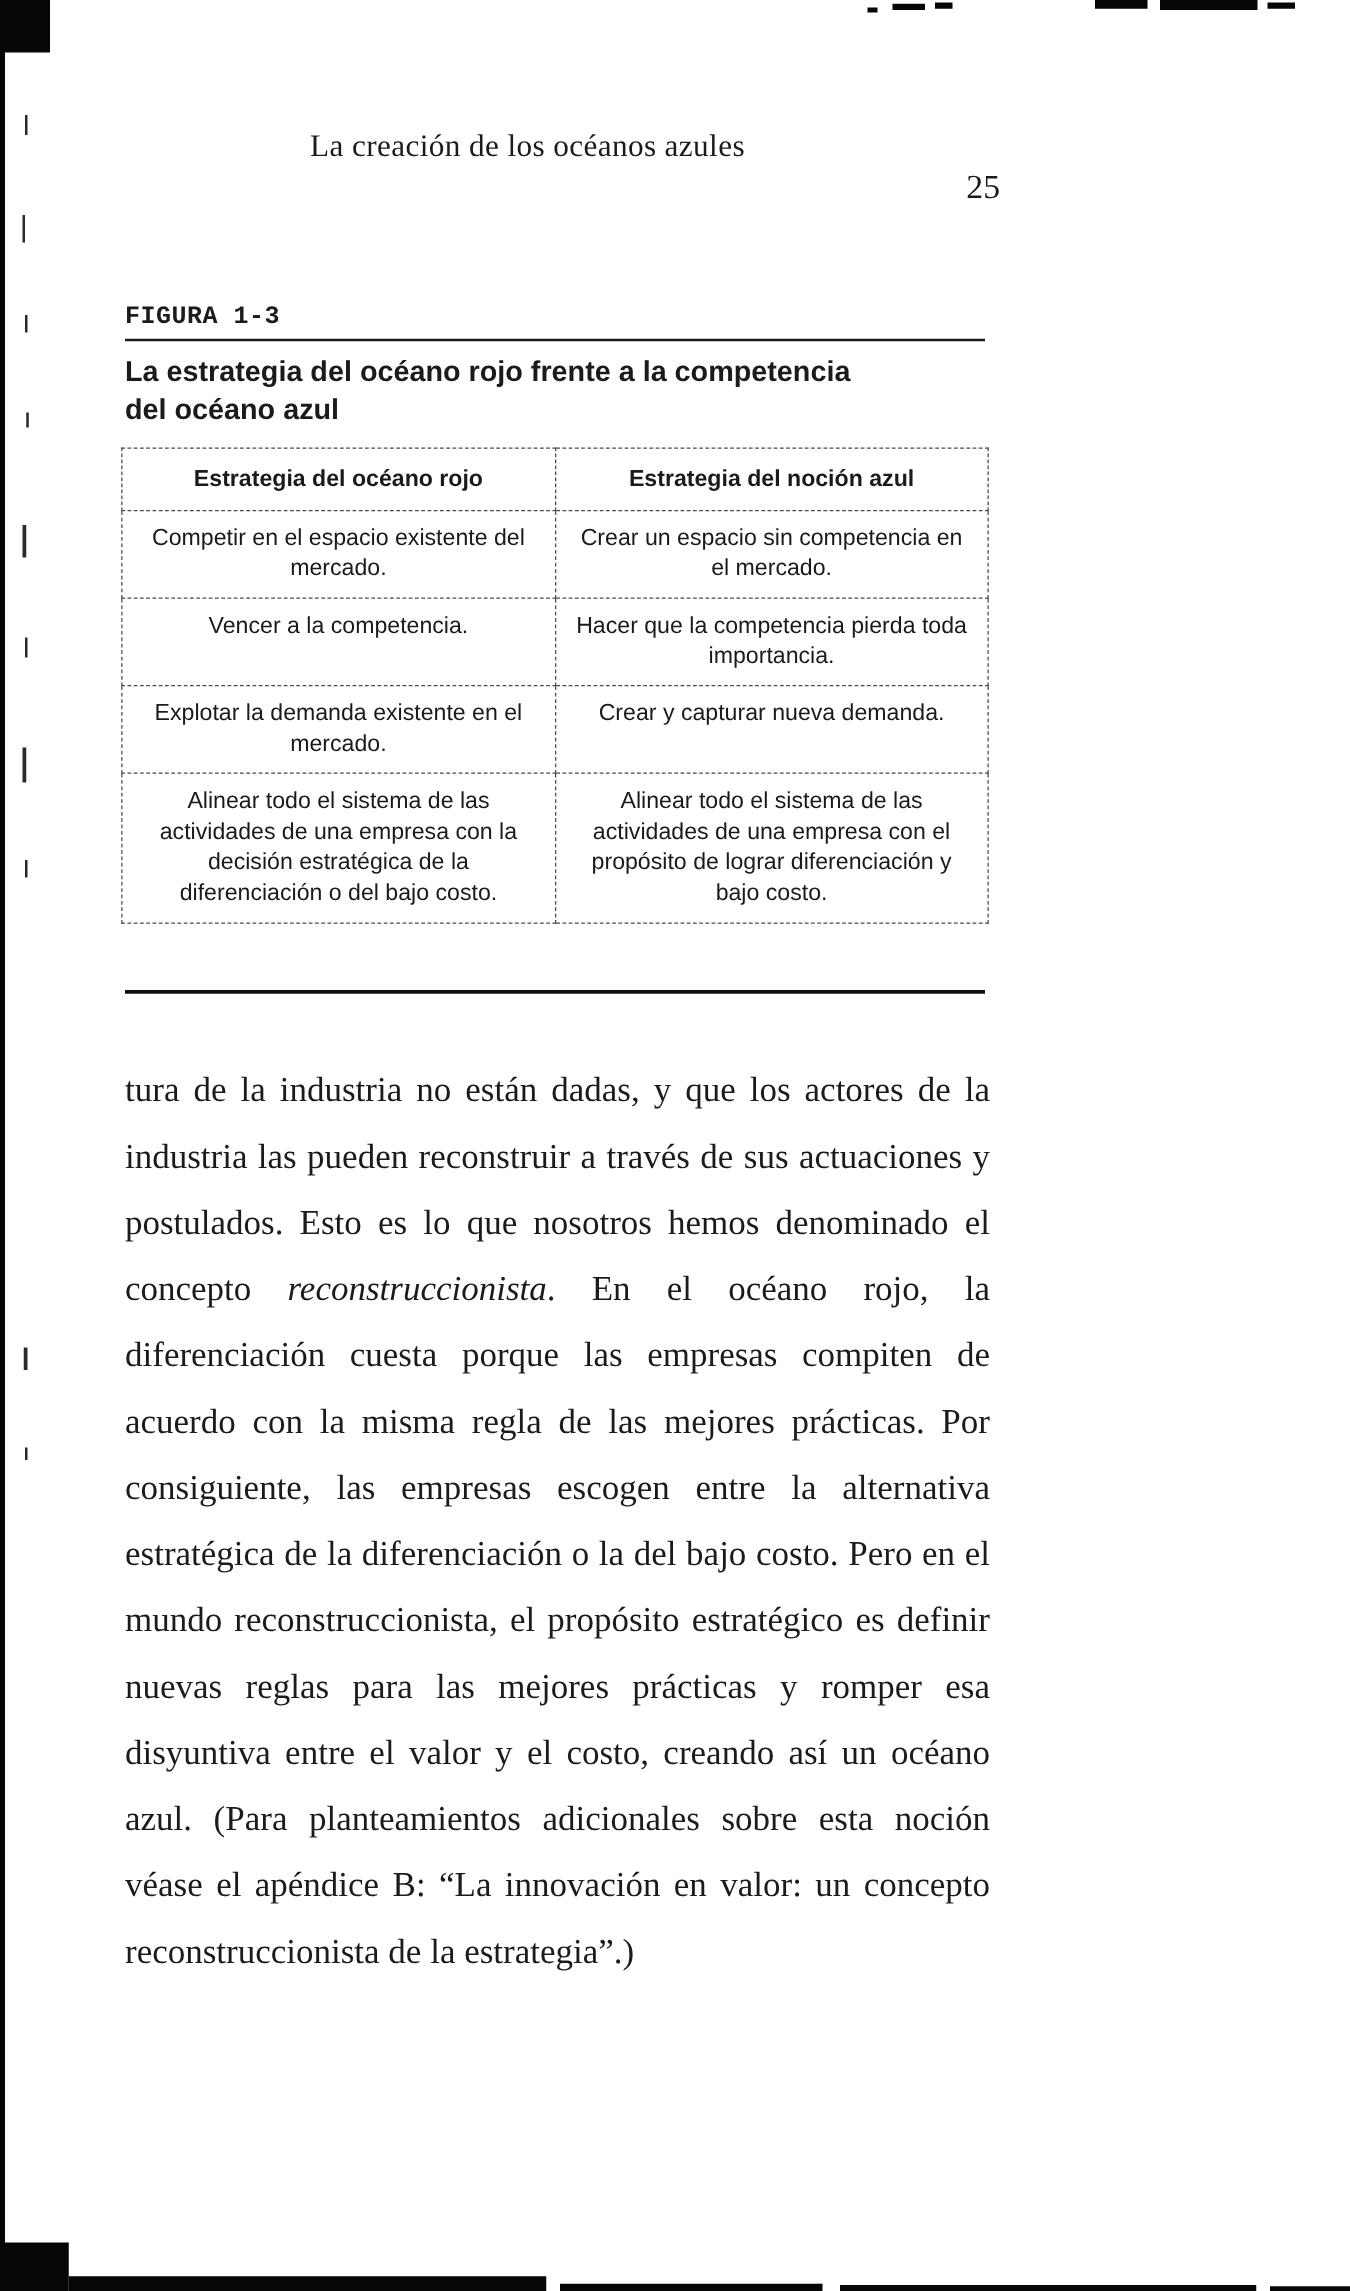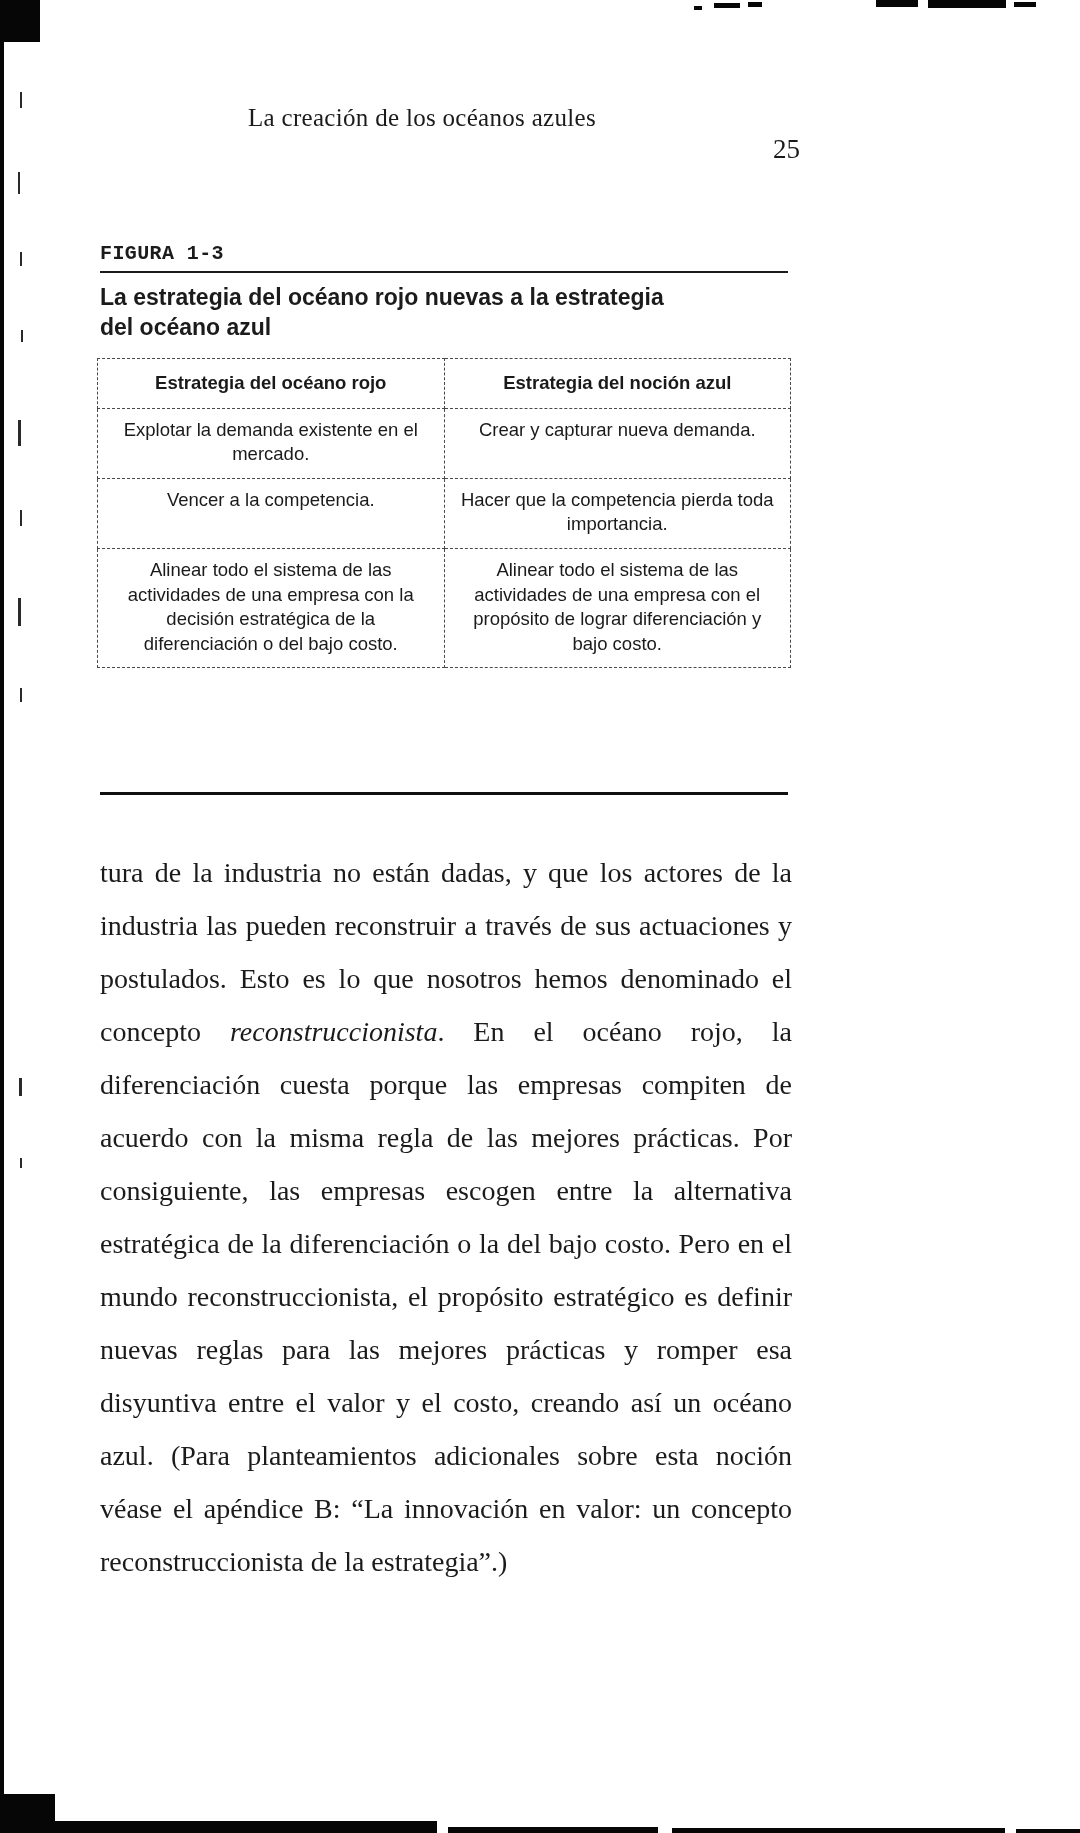--- a/index.html
+++ b/index.html
@@ -81,39 +81,43 @@
 <div class="artifact" style="left:1016px; top:1829px; width:64px; height:4px;"></div>
 
 <div class="running-header">
   <span class="rh-title">La creación de los océanos azules</span>
   <span class="rh-num">25</span>
 </div>
 
 <div class="figure-label">FIGURA 1-3</div>
 <div class="rule-top"></div>
 <div class="figure-title">
-  <div>La estrategia del océano rojo nuevas a la estrategia</div>
+  <div>La estrategia del océano rojo frente a la competencia</div>
   <div>del océano azul</div>
 </div>
 
 <table class="strategy-table">
   <thead>
     <tr>
       <th>Estrategia del océano rojo</th>
       <th>Estrategia del noción azul</th>
     </tr>
   </thead>
   <tbody>
     <tr>
-      <td>Explotar la demanda existente en el mercado.</td>
-      <td>Crear y capturar nueva demanda.</td>
+      <td>Competir en el espacio existente del mercado.</td>
+      <td>Crear un espacio sin competencia en el mercado.</td>
     </tr>
     <tr>
       <td>Vencer a la competencia.</td>
       <td>Hacer que la competencia pierda toda importancia.</td>
+    </tr>
+    <tr>
+      <td>Explotar la demanda existente en el mercado.</td>
+      <td>Crear y capturar nueva demanda.</td>
     </tr>
     <tr>
       <td>Alinear todo el sistema de las actividades de una empresa con la decisión estratégica de la diferenciación o del bajo costo.</td>
       <td>Alinear todo el sistema de las actividades de una empresa con el propósito de lograr diferenciación y bajo costo.</td>
     </tr>
   </tbody>
 </table>
 
 <div class="rule-bottom"></div>
 

